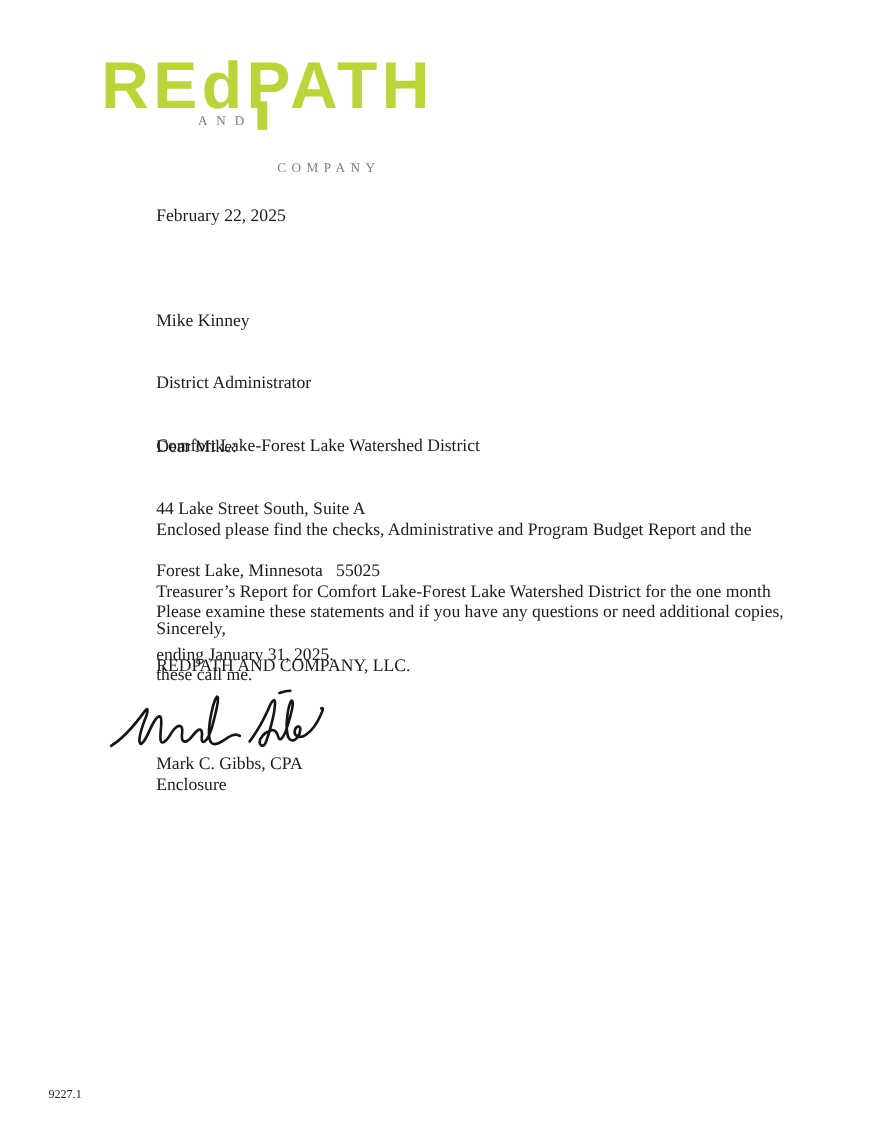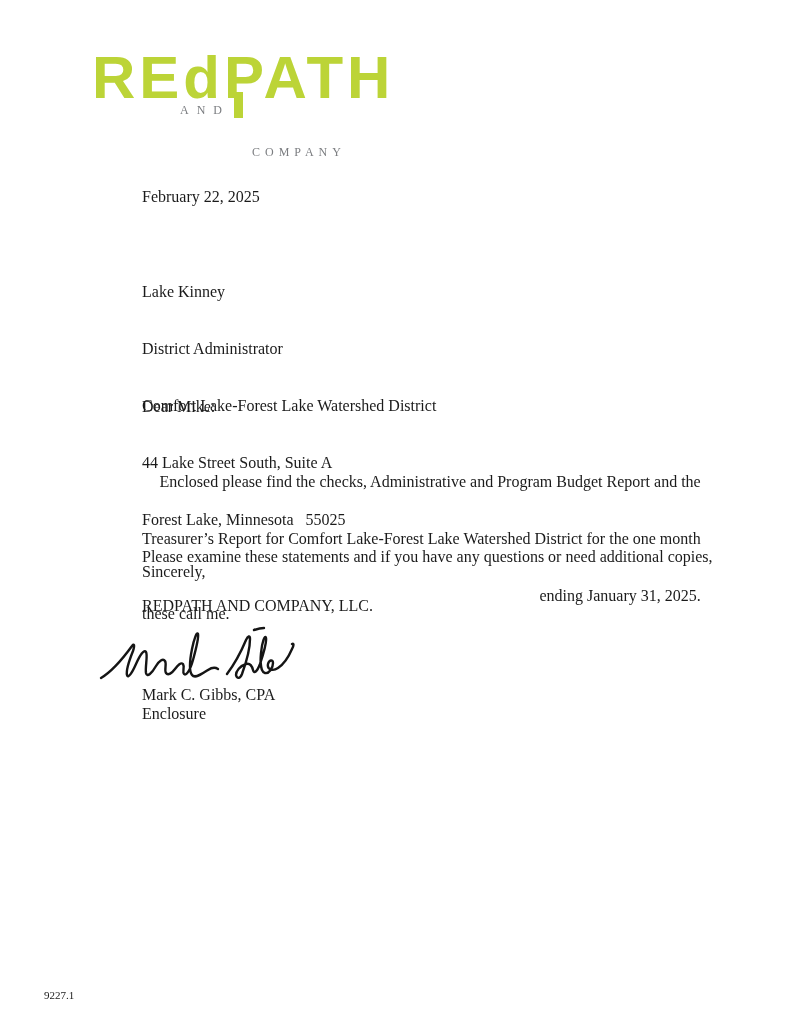--- a/index.html
+++ b/index.html
@@ -61,21 +61,21 @@
     width: 9px;
     height: 26px;
     margin: -11px 9px 0 4px;
     background: #bcd437;
   }
 
   
   #date       { top: 187px; }
   #recipient  { top: 244px; }
   #salutation { top: 397px; }
-  #para1      { top: 434px; text-align: right; }
+  #para1      { top: 434px; }
   #para2      { top: 509px; }
   #closing    { top: 562px; text-align: center; }
   #company    { top: 596px; }
   #signer     { top: 685px; }
   #enclosure  { top: 704px; text-align: right; }
 
   #signature {
     position: absolute;
     left: 97px;
     top: 626px;
@@ -100,21 +100,21 @@
     <div class="sub">
       <span class="and">AND</span>
       <span class="bar"></span>
       <span class="company">COMPANY</span>
     </div>
   </div>
 
   <div id="date" class="block">February 22, 2025</div>
 
   <div id="recipient" class="block">
-    <div class="line">Lake Kinney</div>
+    <div class="line">Mike Kinney</div>
     <div class="line">District Administrator</div>
     <div class="line">Comfort Lake-Forest Lake Watershed District</div>
     <div class="line">44 Lake Street South, Suite A</div>
     <div class="line">Forest Lake, Minnesota   55025</div>
   </div>
 
   <div id="salutation" class="block">Dear Mike:</div>
 
   <div id="para1" class="block">
     <div class="line">Enclosed please find the checks, Administrative and Program Budget Report and the</div>

